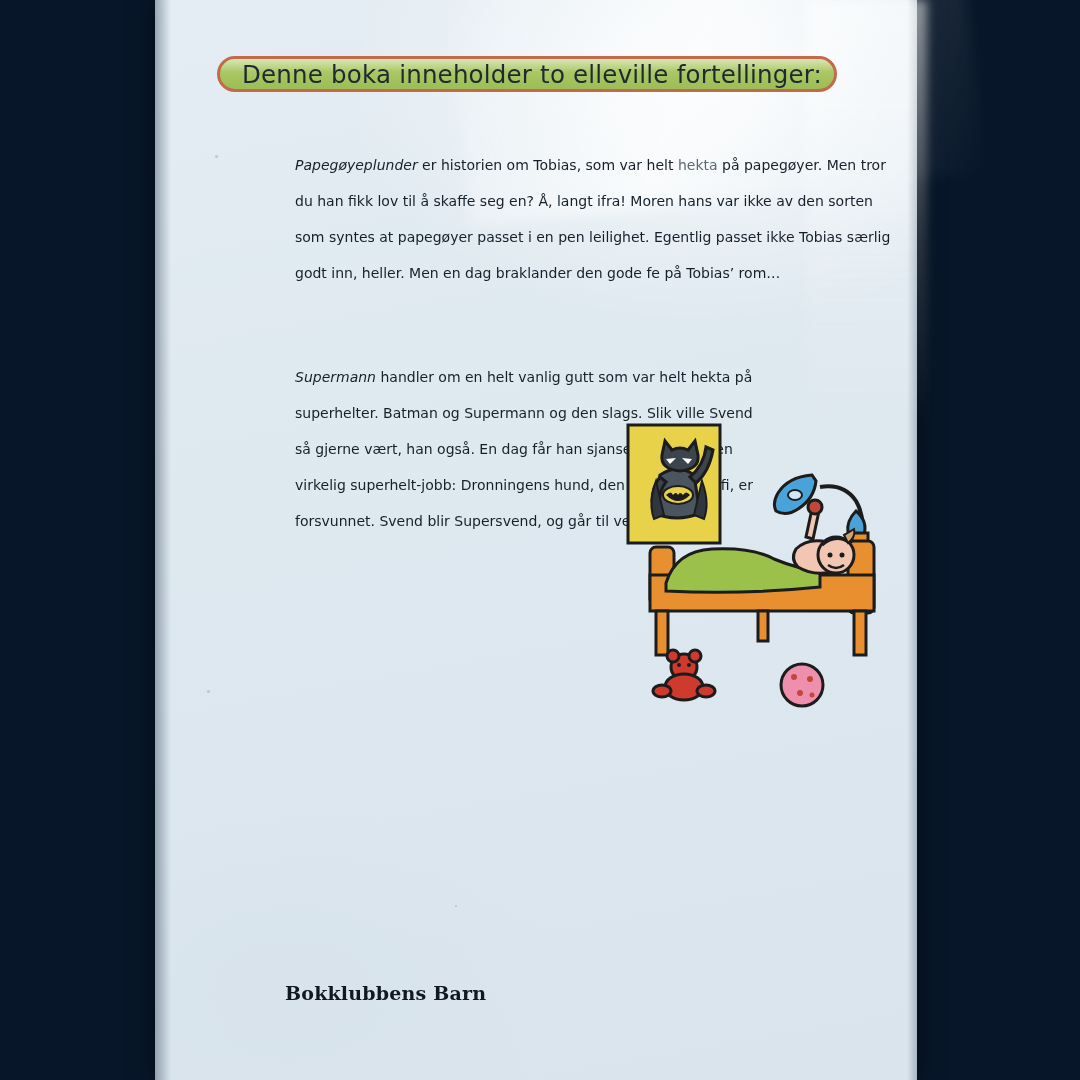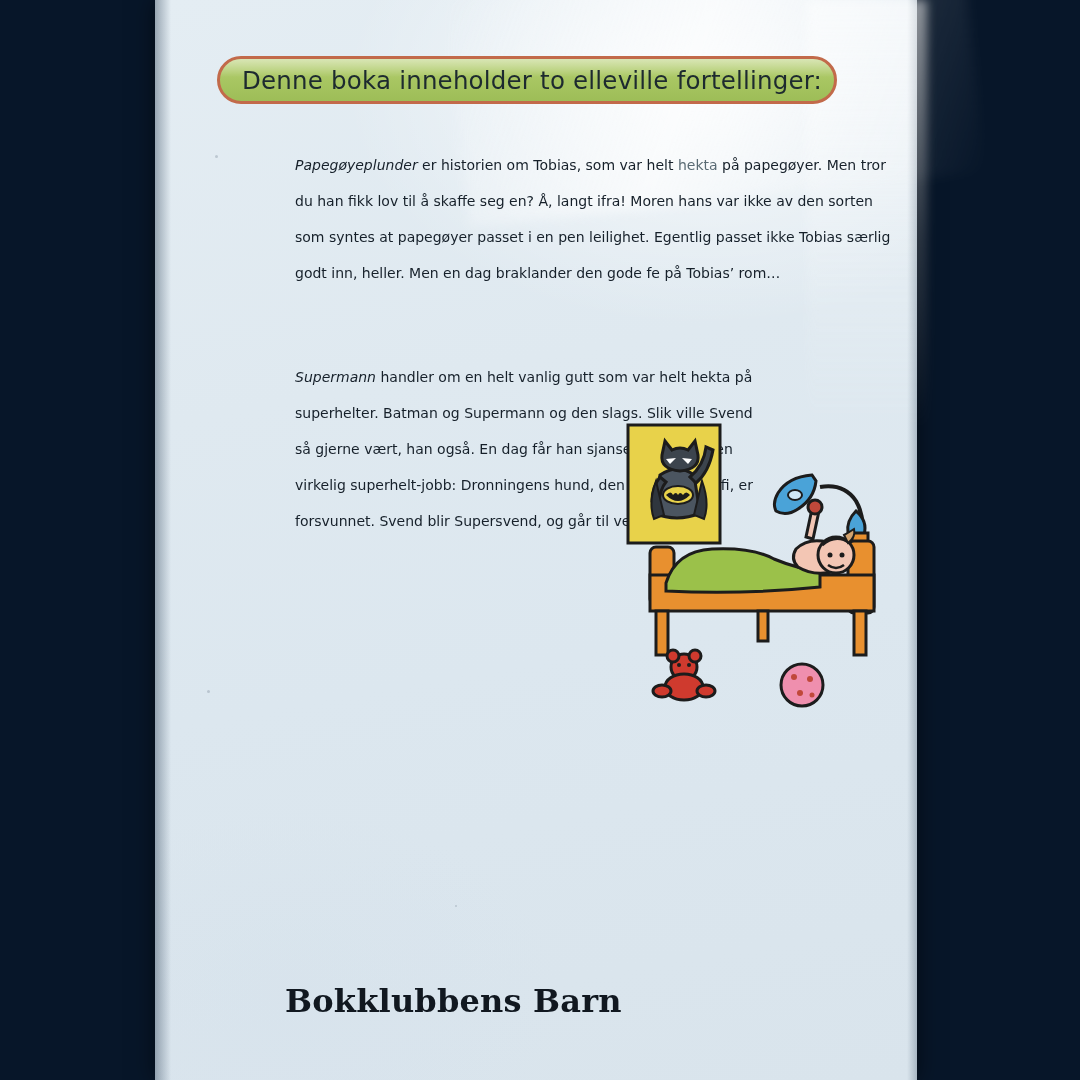--- a/index.html
+++ b/index.html
@@ -63,21 +63,21 @@
     right: 0; top: 0; width: 10px; height: 1080px;
     background: linear-gradient(270deg, rgba(80,100,120,0.35) 0%, rgba(255,255,255,0.0) 100%);
   }
 
   
   #banner {
     position: absolute;
     left: 62px;
     top: 56px;
     width: 620px;
-    height: 48px;
+    height: 36px;
     border-radius: 24px;
     background: linear-gradient(180deg, #b9d178 0%, #a8c662 50%, #9dbd57 100%);
     border: 3px solid #c26a4a;
     box-sizing: border-box;
     display: flex;
     align-items: center;
     padding-left: 22px;
     overflow: hidden;
   }
   #banner::after {
@@ -131,21 +131,21 @@
     height: 310px;
   }
 
   
   #publisher {
     position: absolute;
     left: 130px;
     top: 982px;
     font-family: "DejaVu Serif", serif;
     font-weight: bold;
-    font-size: 32px;
+    font-size: 19px;
     color: #111820;
     letter-spacing: 0.2px;
   }
 
   
   .speck {
     position: absolute;
     background: rgba(120,135,150,0.35);
     border-radius: 50%;
   }

